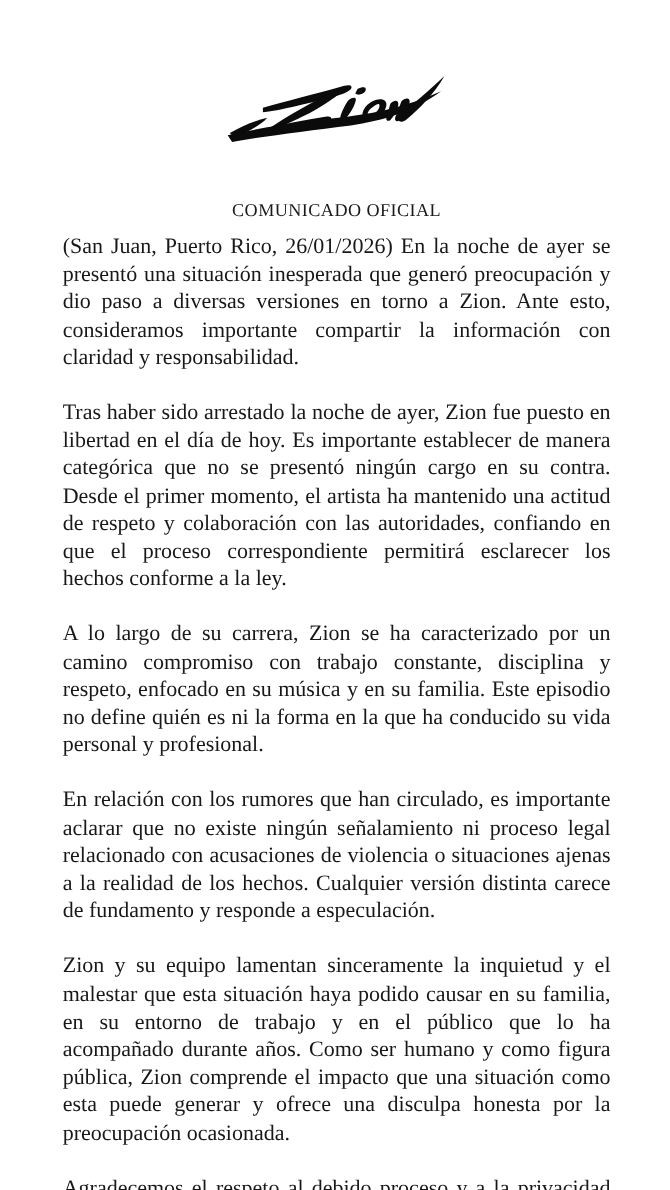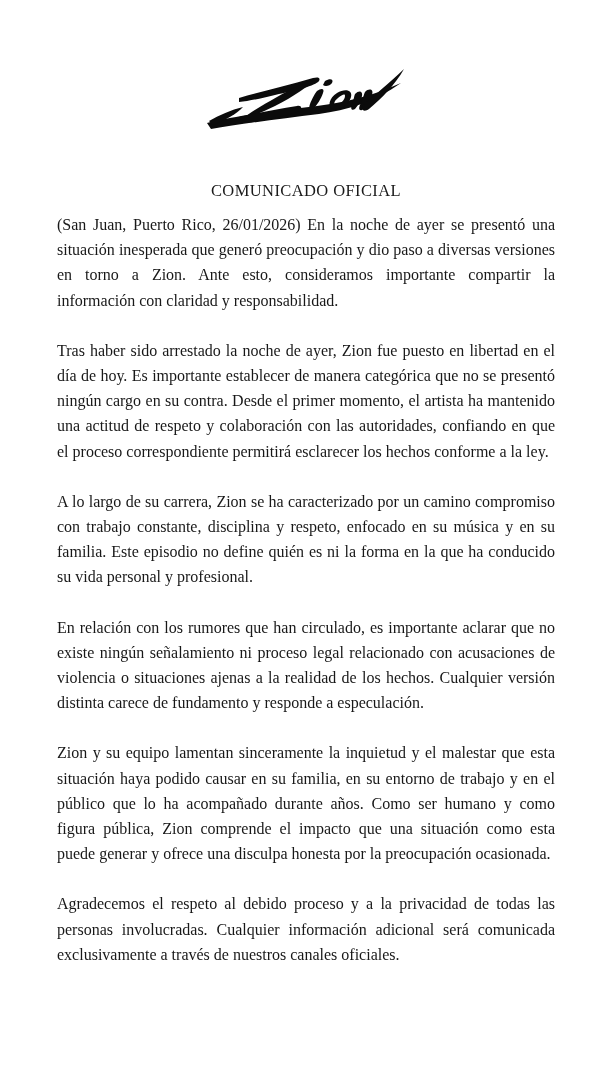--- a/index.html
+++ b/index.html
@@ -50,21 +50,21 @@
   .doc-title {
     font-size: 16.5px;
     line-height: 25px;
     text-align: center;
     letter-spacing: 0.4px;
     margin: 0 0 9px 0;
     color: #1a1a1a;
     font-weight: normal;
   }
   .para {
-    font-size: 16px;
+    font-size: 20px;
     line-height: 25.2px;
     text-align: justify;
     text-justify: inter-word;
     margin: 0 0 25px 0;
     color: #181818;
     hyphens: none;
   }
   .para:last-of-type {
     margin-bottom: 0;
   }

